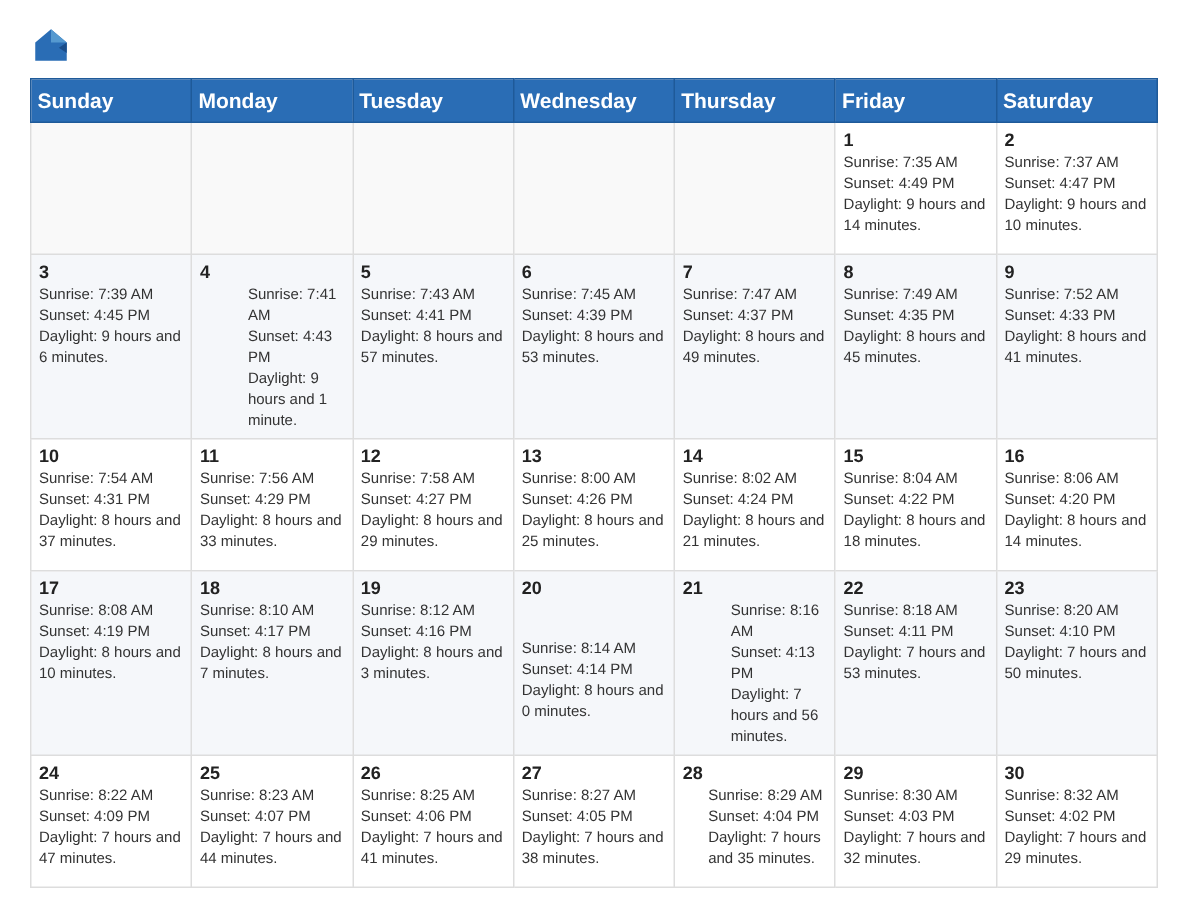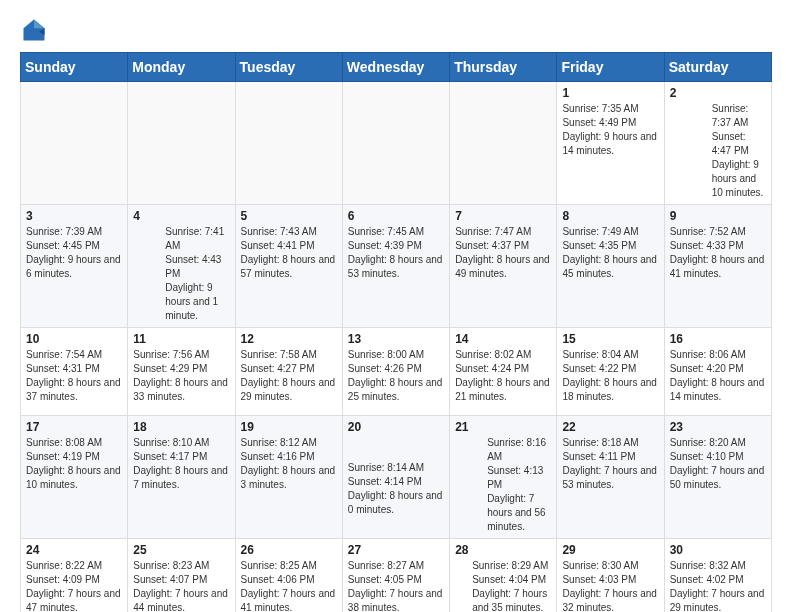--- a/index.html
+++ b/index.html
@@ -134,21 +134,21 @@
           <td class="empty"></td>
           <td class="empty"></td>
           <td>
             <span class="day-number">1</span>
             <div class="cell-text" style="white-space: pre-line;">Sunrise: 7:35 AM
 Sunset: 4:49 PM
 Daylight: 9 hours and 14 minutes.</div>
           </td>
           <td>
             <span class="day-number">2</span>
-            <div class="cell-text" style="white-space: pre-line; margin-left: 42px;">Sunrise: 7:37 AM
+            <div class="cell-text" style="white-space: pre-line;">Sunrise: 7:37 AM
 Sunset: 4:47 PM
 Daylight: 9 hours and 10 minutes.</div>
           </td>
         </tr>
         <tr>
           <td>
             <span class="day-number">3</span>
             <div class="cell-text" style="white-space: pre-line;">Sunrise: 7:39 AM
 Sunset: 4:45 PM
 Daylight: 9 hours and 6 minutes.</div>

